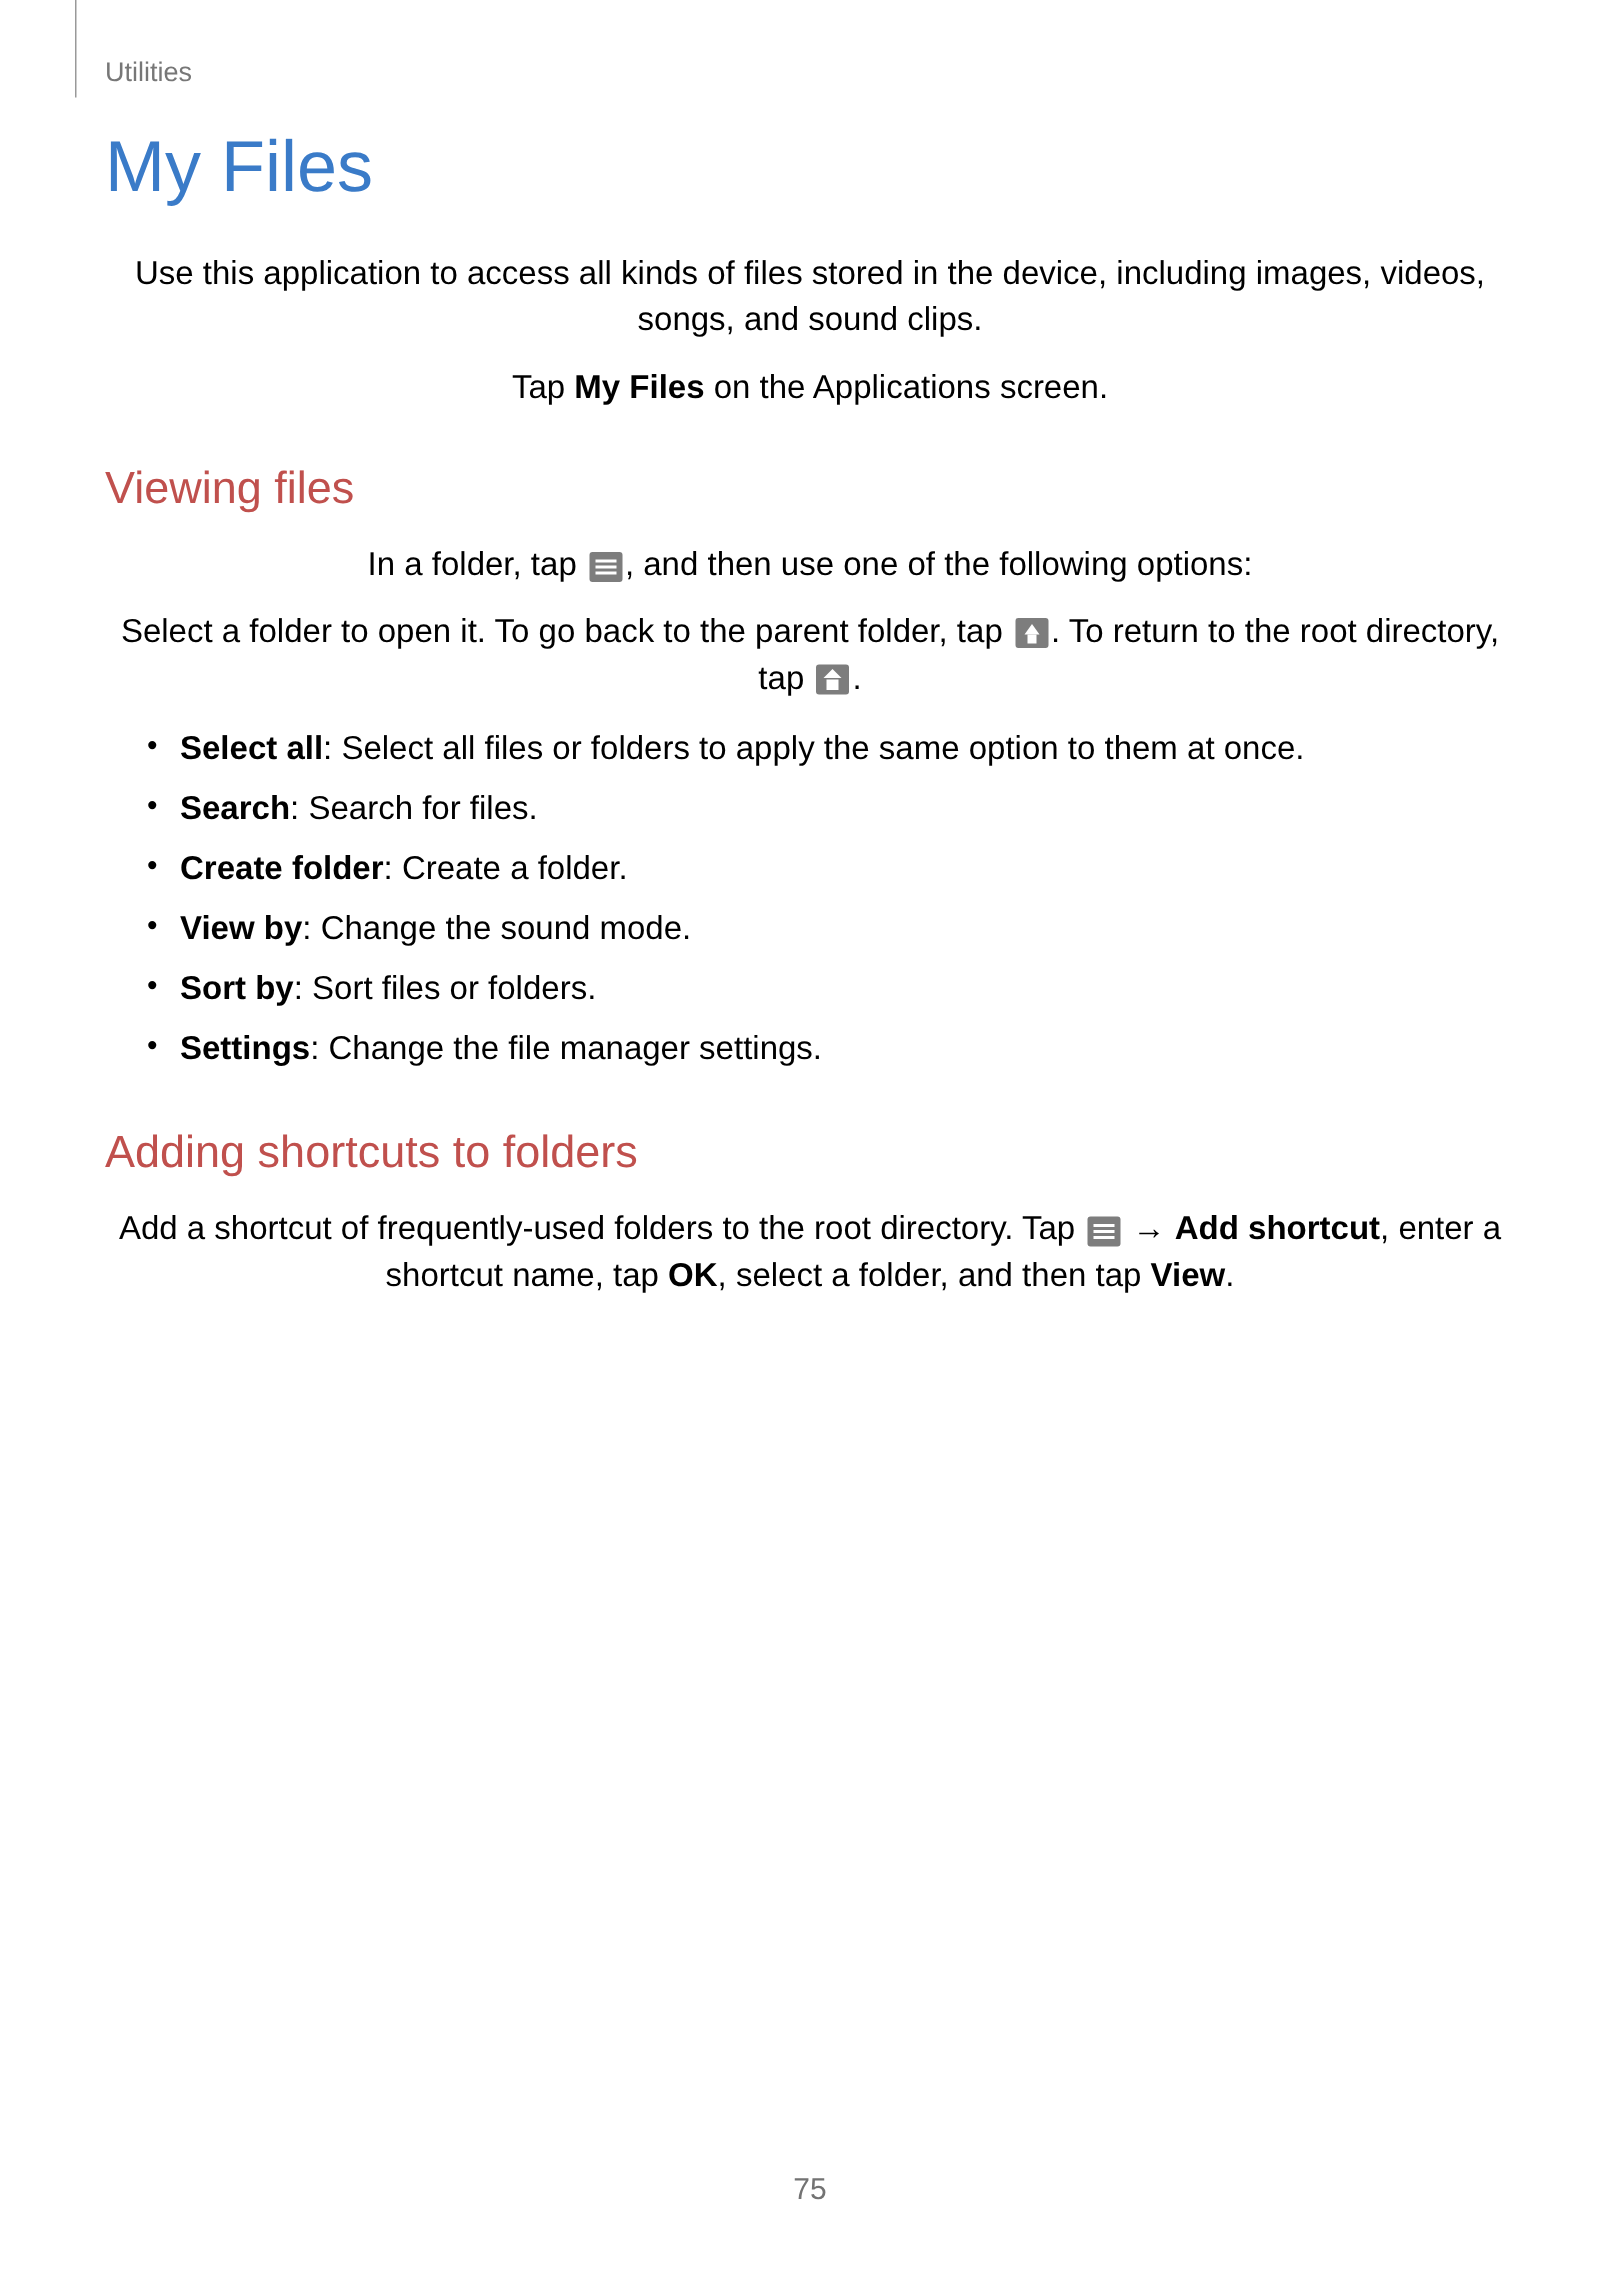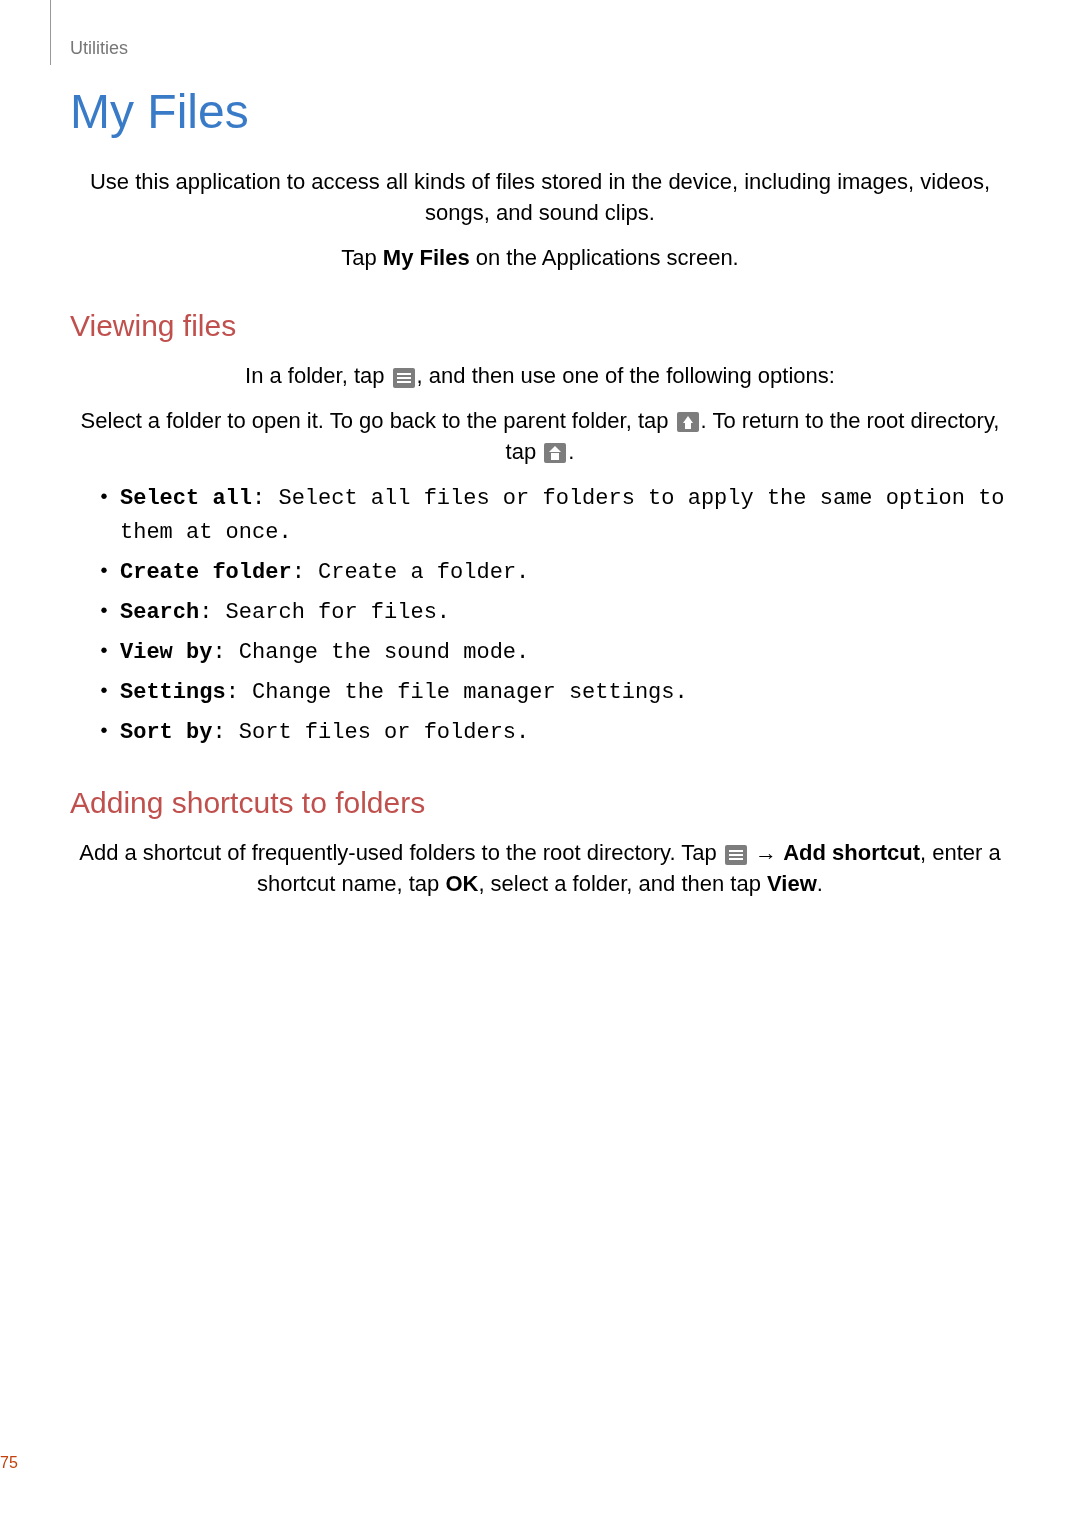--- a/index.html
+++ b/index.html
@@ -59,21 +59,20 @@
       list-style: none;
       padding-left: 28px;
       margin-top: 10px;
     }
     .bullet-list li {
       font-size: 22px;
       line-height: 1.55;
       margin-bottom: 6px;
       position: relative;
       padding-left: 22px;
-      font-family: Liberation Mono, monospace;
     }
     .bullet-list li::before {
       content: "•";
       position: absolute;
       left: 0;
       top: 0;
       font-size: 20px;
     }
     .icon {
       display: inline-block;
@@ -132,23 +131,23 @@
       left: 4px;
       right: 4px;
       height: 2px;
       background: #fff;
       box-shadow: 0 4px 0 #fff, 0 8px 0 #fff;
     }
     .page-number {
       position: absolute;
       bottom: 55px;
       width: 100%;
-      text-align: left;
-      font-size: 16px;
-      color: #c2410c;
+      text-align: center;
+      font-size: 20px;
+      color: #737373;
     }
     .inline-bold {
       font-weight: bold;
     }
   </style>
 </head>
 <body>
 
 <div class="side-rule"></div>
 <div class="header-label">Utilities</div>
@@ -168,25 +167,25 @@
   <p class="body-text">
     <span>In a folder, tap </span><span class="icon icon-menu"></span><span>, and then use one of the following options:</span>
   </p>
 
   <p class="body-text">
     <span>Select a folder to open it. To go back to the parent folder, tap </span><span class="icon icon-up"></span><span>. To return to the root directory, tap </span><span class="icon icon-home"></span><span>.</span>
   </p>
 
   <ul class="bullet-list">
     <li><span class="inline-bold">Select all</span><span>: Select all files or folders to apply the same option to them at once.</span></li>
+    <li><span class="inline-bold">Search</span><span>: Search for files.</span></li>
     <li><span class="inline-bold">Create folder</span><span>: Create a folder.</span></li>
-    <li><span class="inline-bold">Search</span><span>: Search for files.</span></li>
     <li><span class="inline-bold">View by</span><span>: Change the sound mode.</span></li>
+    <li><span class="inline-bold">Sort by</span><span>: Sort files or folders.</span></li>
     <li><span class="inline-bold">Settings</span><span>: Change the file manager settings.</span></li>
-    <li><span class="inline-bold">Sort by</span><span>: Sort files or folders.</span></li>
   </ul>
 
   <h2 class="subtitle">Adding shortcuts to folders</h2>
 
   <p class="body-text">
     <span>Add a shortcut of frequently-used folders to the root directory. Tap </span><span class="icon icon-menu"></span><span> → </span><span class="inline-bold">Add shortcut</span><span>, enter a shortcut name, tap </span><span class="inline-bold">OK</span><span>, select a folder, and then tap </span><span class="inline-bold">View</span><span>.</span>
   </p>
 
 </div>
 

